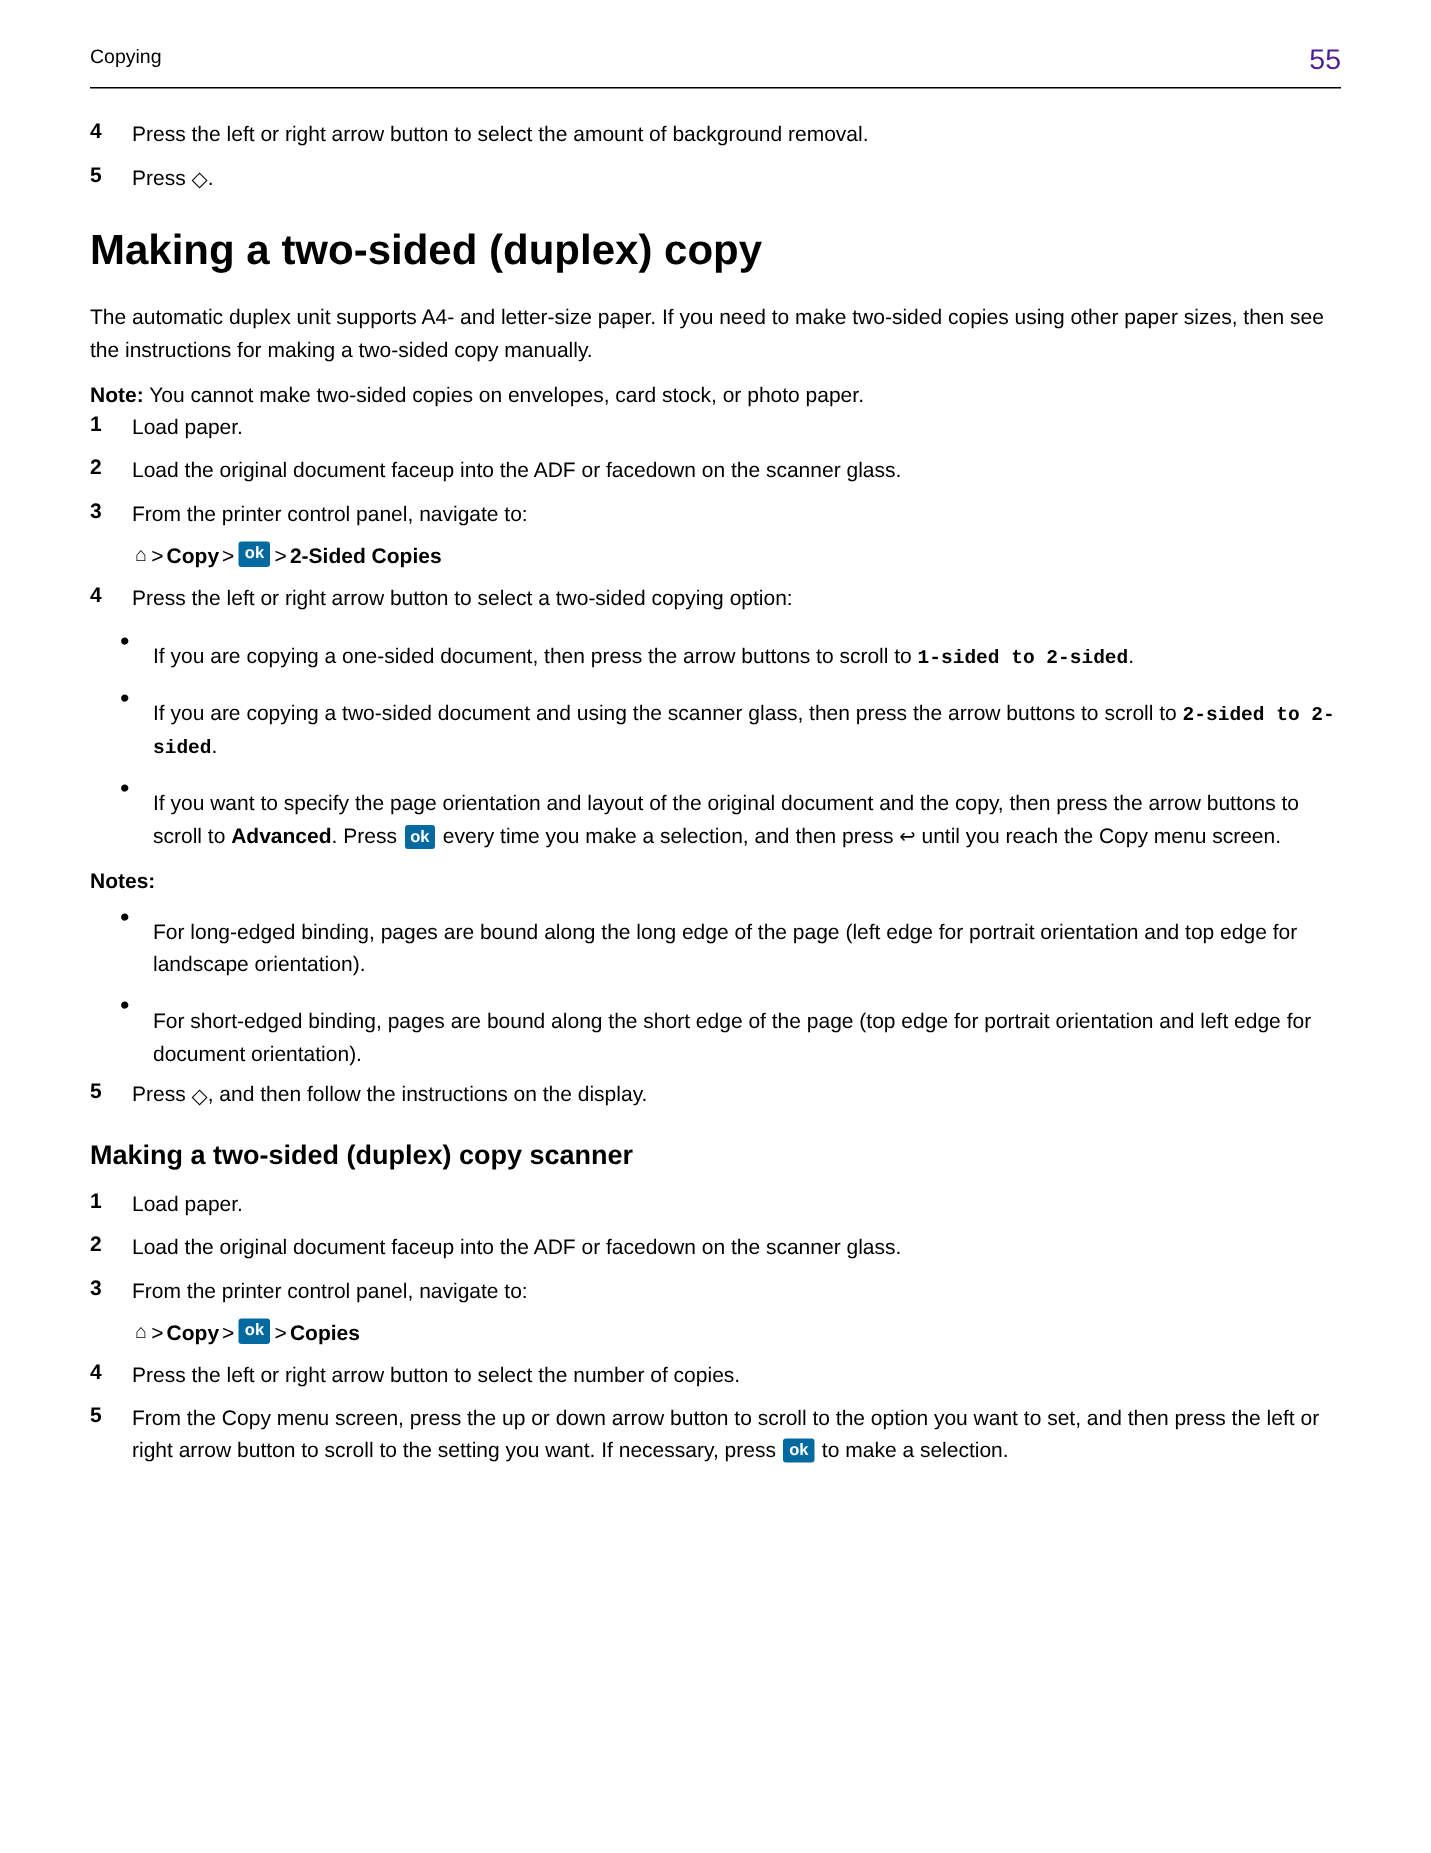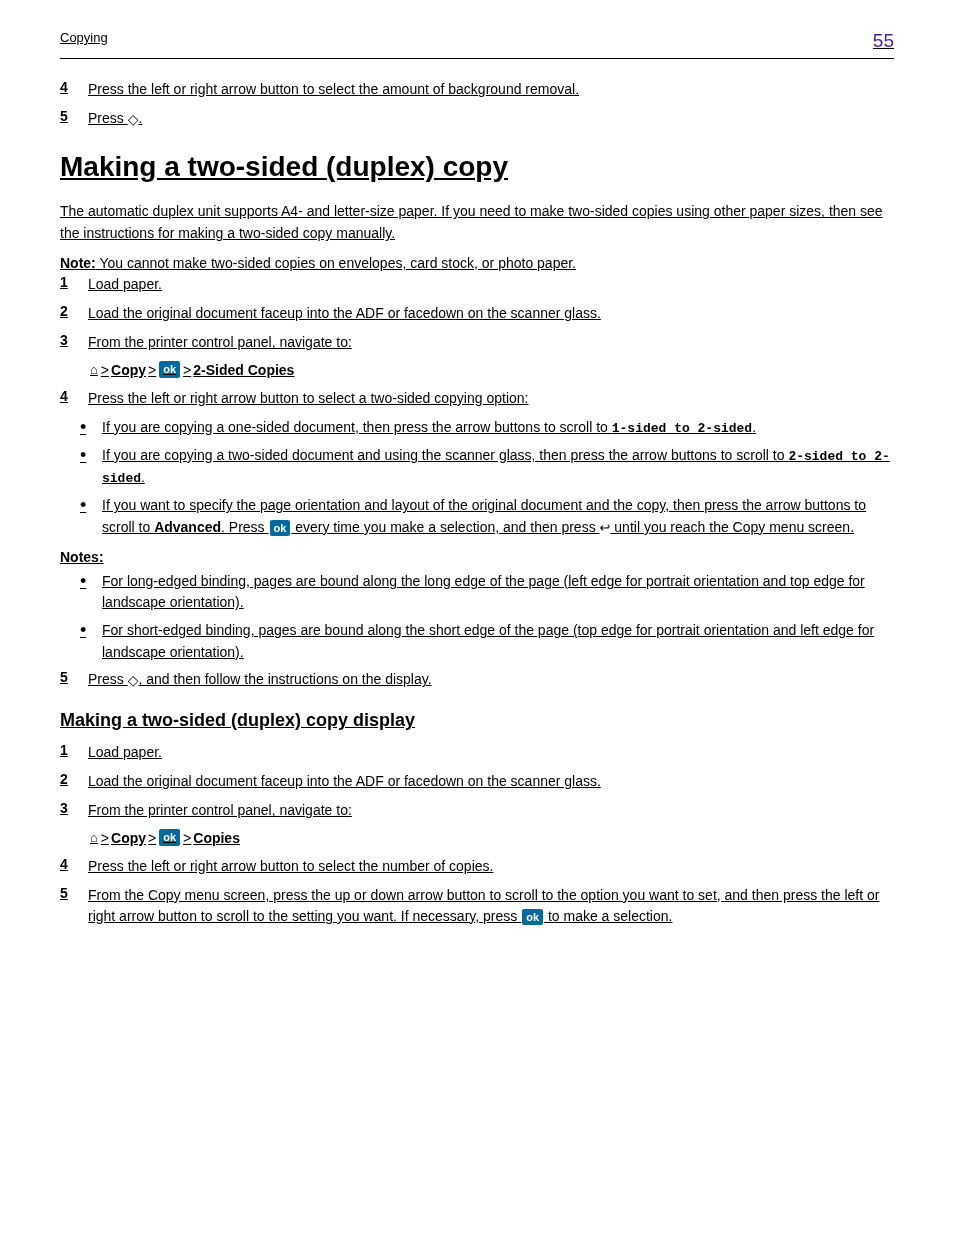--- a/index.html
+++ b/index.html
@@ -17,21 +17,20 @@
       min-height: 1235px;
       padding: 0;
     }
 
     .page {
       width: 954px;
       min-height: 1235px;
       background: #fff;
       padding: 30px 60px 40px 60px;
       position: relative;
-      text-decoration: underline;
     }
 
     .header-bar {
       display: flex;
       justify-content: space-between;
       align-items: flex-start;
       border-bottom: 1px solid #000;
       padding-bottom: 6px;
       margin-bottom: 20px;
     }
@@ -145,20 +144,21 @@
 
     .bullet-dot {
       min-width: 18px;
       font-size: 18px;
       line-height: 1.2;
       margin-right: 4px;
     }
 
     .bullet-text {
       flex: 1;
+      margin-top: 10px;
     }
 
     .notes-label {
       font-weight: bold;
       font-size: 14px;
       margin: 10px 0 6px 0;
     }
 
     .back-icon {
       display: inline-block;
@@ -256,32 +256,32 @@
 
   <div class="notes-label">Notes:</div>
 
   <ul class="bullet-list">
     <li>
       <span class="bullet-dot">•</span>
       <span class="bullet-text">For long-edged binding, pages are bound along the long edge of the page (left edge for portrait orientation and top edge for landscape orientation).</span>
     </li>
     <li>
       <span class="bullet-dot">•</span>
-      <span class="bullet-text">For short-edged binding, pages are bound along the short edge of the page (top edge for portrait orientation and left edge for landscape orientation).</span>
+      <span class="bullet-text">For short-edged binding, pages are bound along the short edge of the page (top edge for portrait orientation and left edge for document orientation).</span>
     </li>
   </ul>
 
   <div class="step-block">
     <span class="step-number">5</span>
     <span class="step-content">
       Press <span class="start-icon">◇</span>, and then follow the instructions on the display.
     </span>
   </div>
 
-  <div class="subsection-heading">Making a two-sided (duplex) copy display</div>
+  <div class="subsection-heading">Making a two-sided (duplex) copy scanner</div>
 
   <div class="step-block">
     <span class="step-number">1</span>
     <span class="step-content">Load paper.</span>
   </div>
 
   <div class="step-block">
     <span class="step-number">2</span>
     <span class="step-content">Load the original document faceup into the ADF or facedown on the scanner glass.</span>
   </div>

